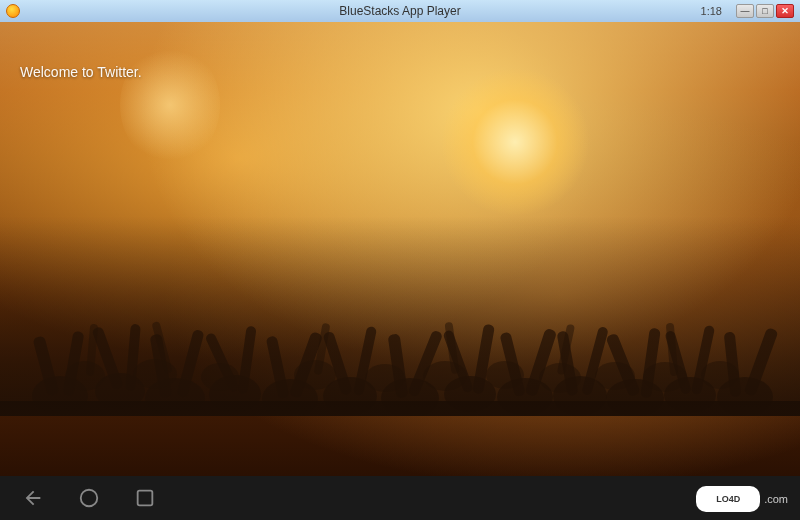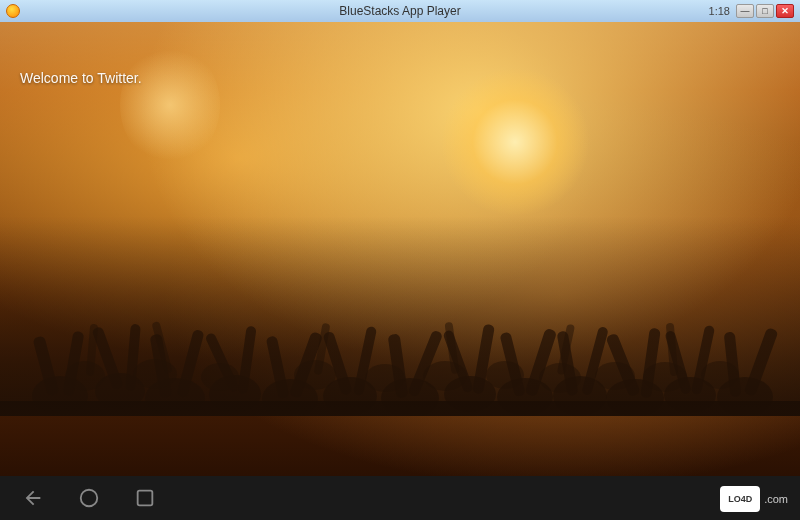--- a/index.html
+++ b/index.html
@@ -70,21 +70,21 @@
     .tb-btn.close {
       background: linear-gradient(to bottom, #f86060, #d83030);
       border-color: #aa2020;
       color: white;
       font-weight: bold;
     }
 
     .tb-time {
       font-size: 11px;
       color: #444;
-      margin-right: 4px;
+      margin-right: 12px;
     }
 
     
     .main-area {
       width: 100%;
       height: 454px;
       position: relative;
       overflow: hidden;
     }
 
@@ -153,21 +153,21 @@
     }
 
     .hello-heading {
       font-size: 26px;
       font-weight: bold;
       line-height: 1.2;
     }
 
     .hello-sub {
       font-size: 14px;
-      margin-top: 20px;
+      margin-top: 14px;
       opacity: 0.95;
     }
 
     
     .crowd-svg {
       position: absolute;
       bottom: 60px;
       left: 0;
       width: 100%;
       height: 240px;
@@ -206,24 +206,24 @@
     .lo4d-watermark {
       position: absolute;
       right: 12px;
       bottom: 8px;
       display: flex;
       align-items: center;
       gap: 4px;
     }
 
     .lo4d-logo {
-      width: 40px;
+      width: 64px;
       height: 26px;
       background: white;
-      border-radius: 4px;
+      border-radius: 10px;
       display: flex;
       align-items: center;
       justify-content: center;
       font-size: 9px;
       font-weight: bold;
       color: #333;
     }
 
     .lo4d-text {
       font-size: 11px;

